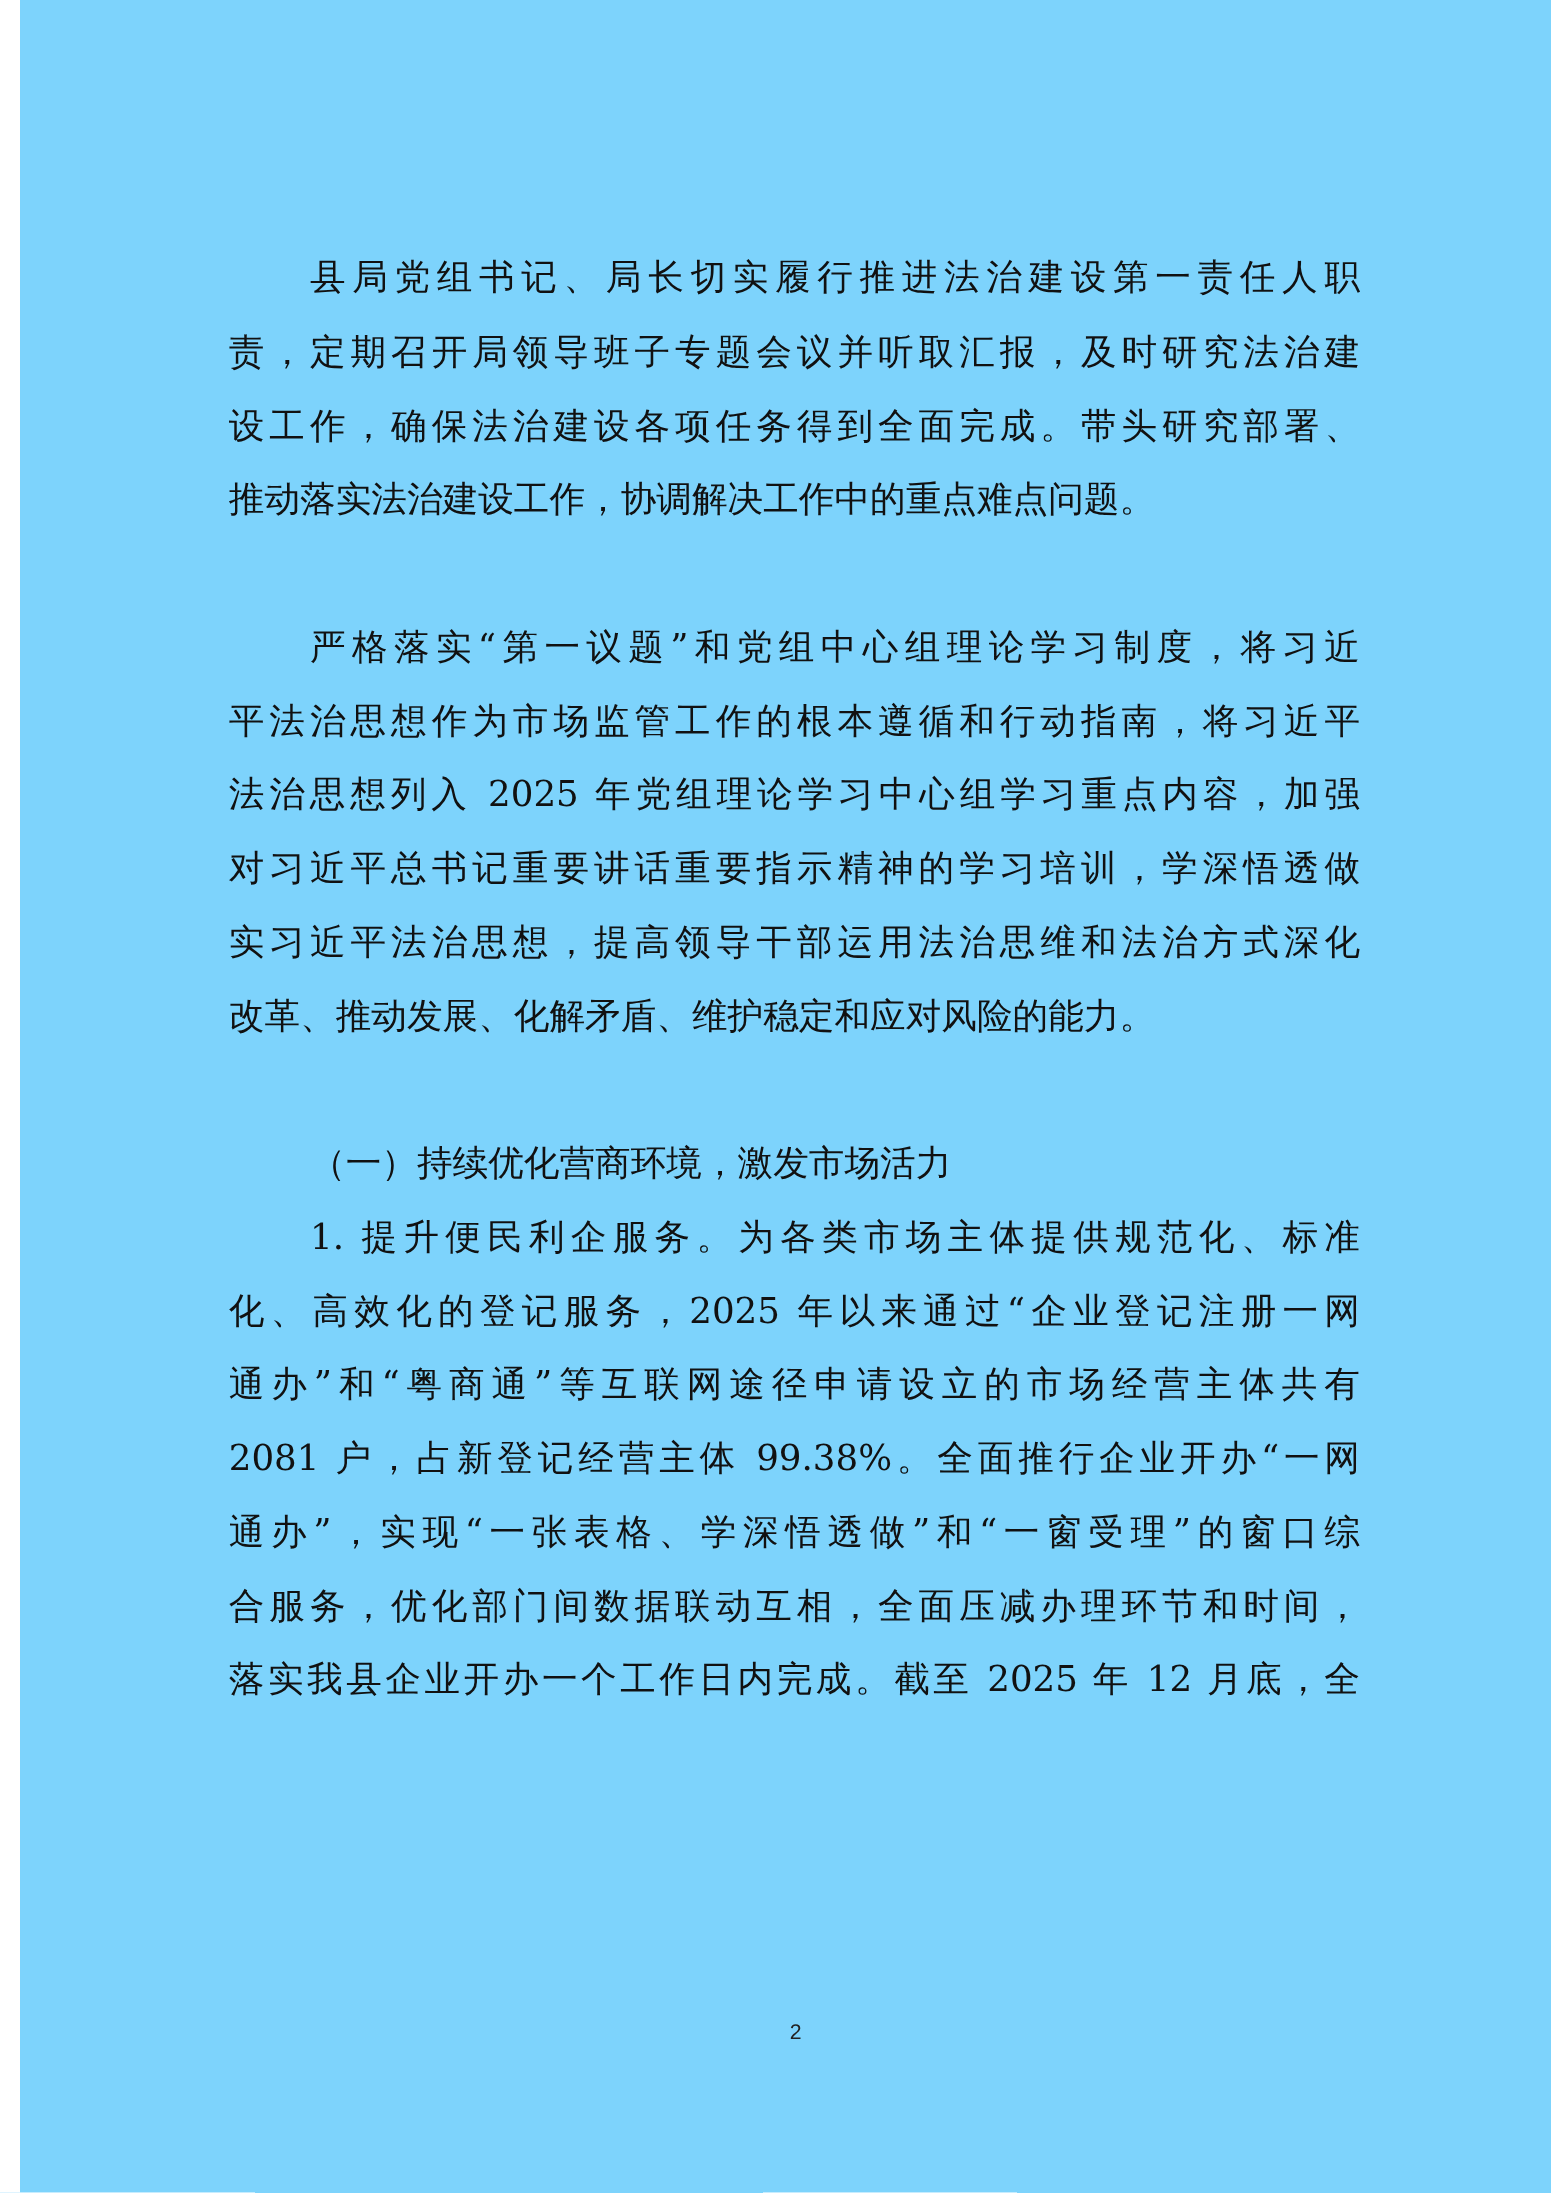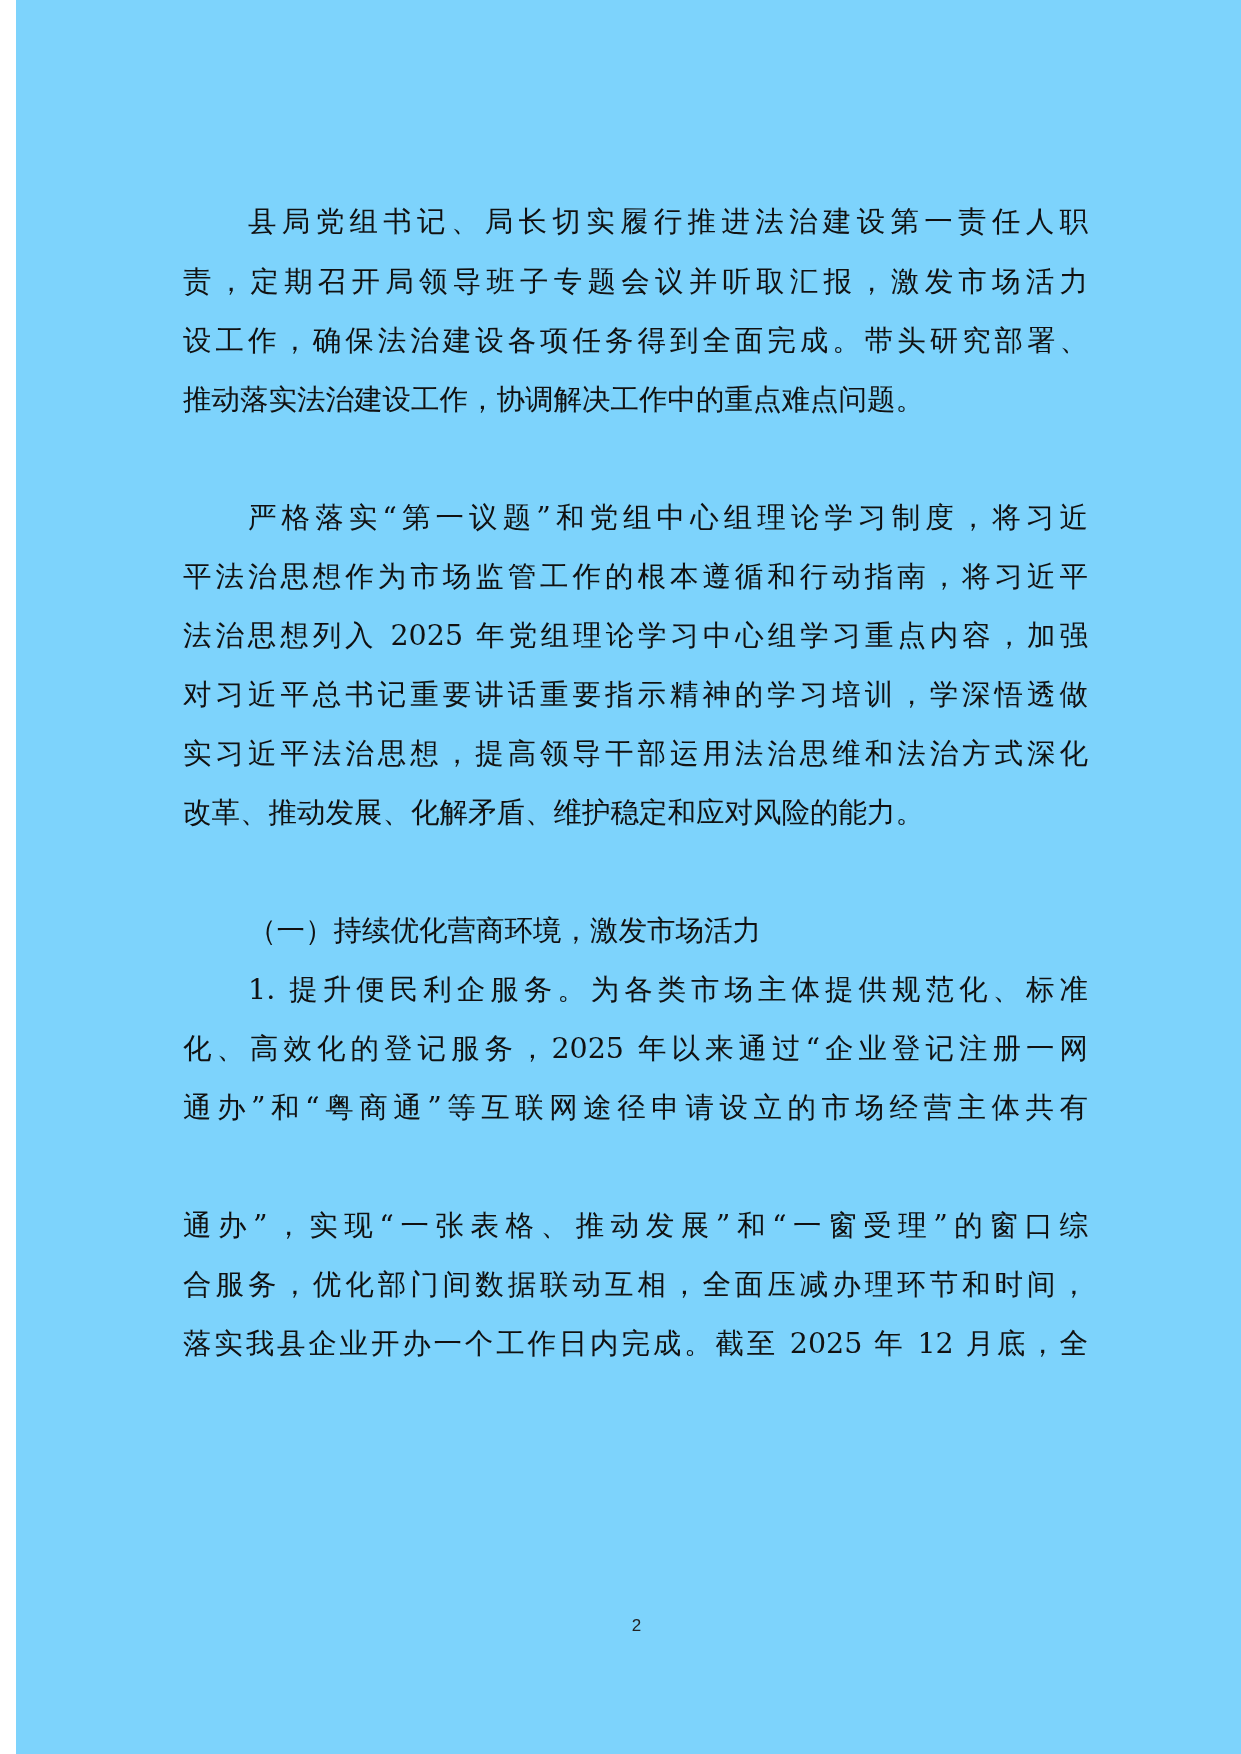--- a/index.html
+++ b/index.html
@@ -15,31 +15,32 @@
   .line.heading { left: 232px; width: auto; font-family: "DejaVu Sans", "Liberation Sans", sans-serif;
                   font-weight: bold; font-size: 29px; text-align-last: left; }
   .pagenum { position: absolute; left: 0; width: 1241px; top: 1616px; text-align: center;
              font-family: "Liberation Sans", sans-serif; font-size: 17px; color: #222; }
 </style>
 </head>
 <body>
 
 <div class="page">
   <div class="line indent" style="top:202px">县局党组书记、局长切实履行推进法治建设第一责任人职</div>
-  <div class="line" style="top:262px">责，定期召开局领导班子专题会议并听取汇报，激发市场活力</div>
+  <div class="line" style="top:262px">责，定期召开局领导班子专题会议并听取汇报，及时研究法治建</div>
   <div class="line" style="top:321px">设工作，确保法治建设各项任务得到全面完成。带头研究部署、</div>
   <div class="line last" style="top:380px">推动落实法治建设工作，协调解决工作中的重点难点问题。</div>
   <div class="line indent" style="top:498px">严格落实“第一议题”和党组中心组理论学习制度，将习近</div>
   <div class="line" style="top:557px">平法治思想作为市场监管工作的根本遵循和行动指南，将习近平</div>
   <div class="line" style="top:616px">法治思想列入 2025 年党组理论学习中心组学习重点内容，加强</div>
   <div class="line" style="top:675px">对习近平总书记重要讲话重要指示精神的学习培训，学深悟透做</div>
   <div class="line" style="top:734px">实习近平法治思想，提高领导干部运用法治思维和法治方式深化</div>
   <div class="line last" style="top:793px">改革、推动发展、化解矛盾、维护稳定和应对风险的能力。</div>
   <div class="line sub" style="top:911px">（一）持续优化营商环境，激发市场活力</div>
   <div class="line indent" style="top:970px">1. 提升便民利企服务。为各类市场主体提供规范化、标准</div>
   <div class="line" style="top:1029px">化、高效化的登记服务，2025 年以来通过“企业登记注册一网</div>
   <div class="line" style="top:1088px">通办”和“粤商通”等互联网途径申请设立的市场经营主体共有</div>
-  <div class="line" style="top:1206px">通办”，实现“一张表格、推动发展”和“一窗受理”的窗口综</div>
+  <div class="line" style="top:1147px">2081 户，占新登记经营主体 99.38%。全面推行企业开办“一网</div>
+  <div class="line" style="top:1206px">通办”，实现“一张表格、学深悟透做”和“一窗受理”的窗口综</div>
   <div class="line" style="top:1265px">合服务，优化部门间数据联动互相，全面压减办理环节和时间，</div>
   <div class="line" style="top:1324px">落实我县企业开办一个工作日内完成。截至 2025 年 12 月底，全</div>
 
   <div class="pagenum">2</div>
 </div>
 
 </body></html>

